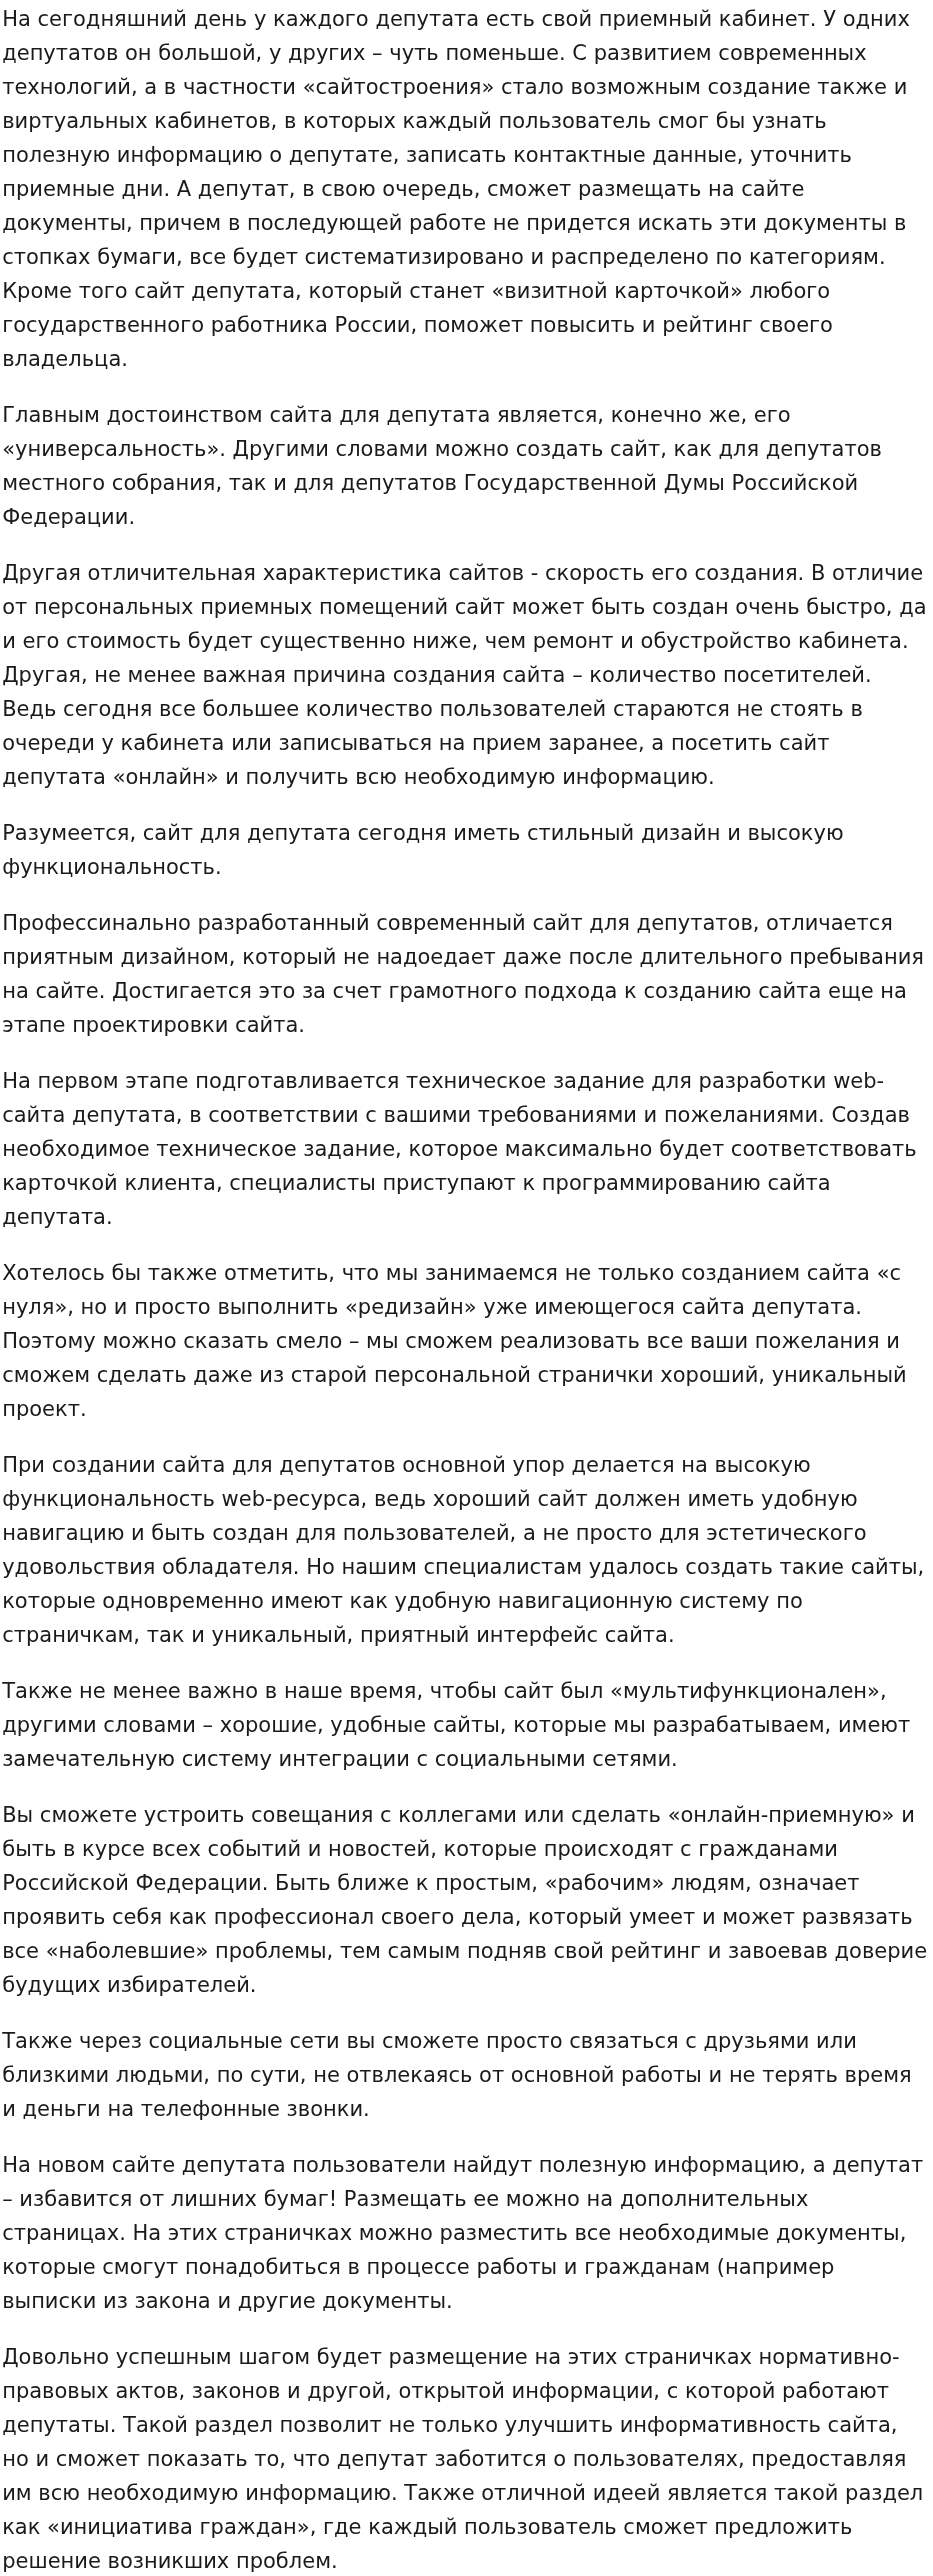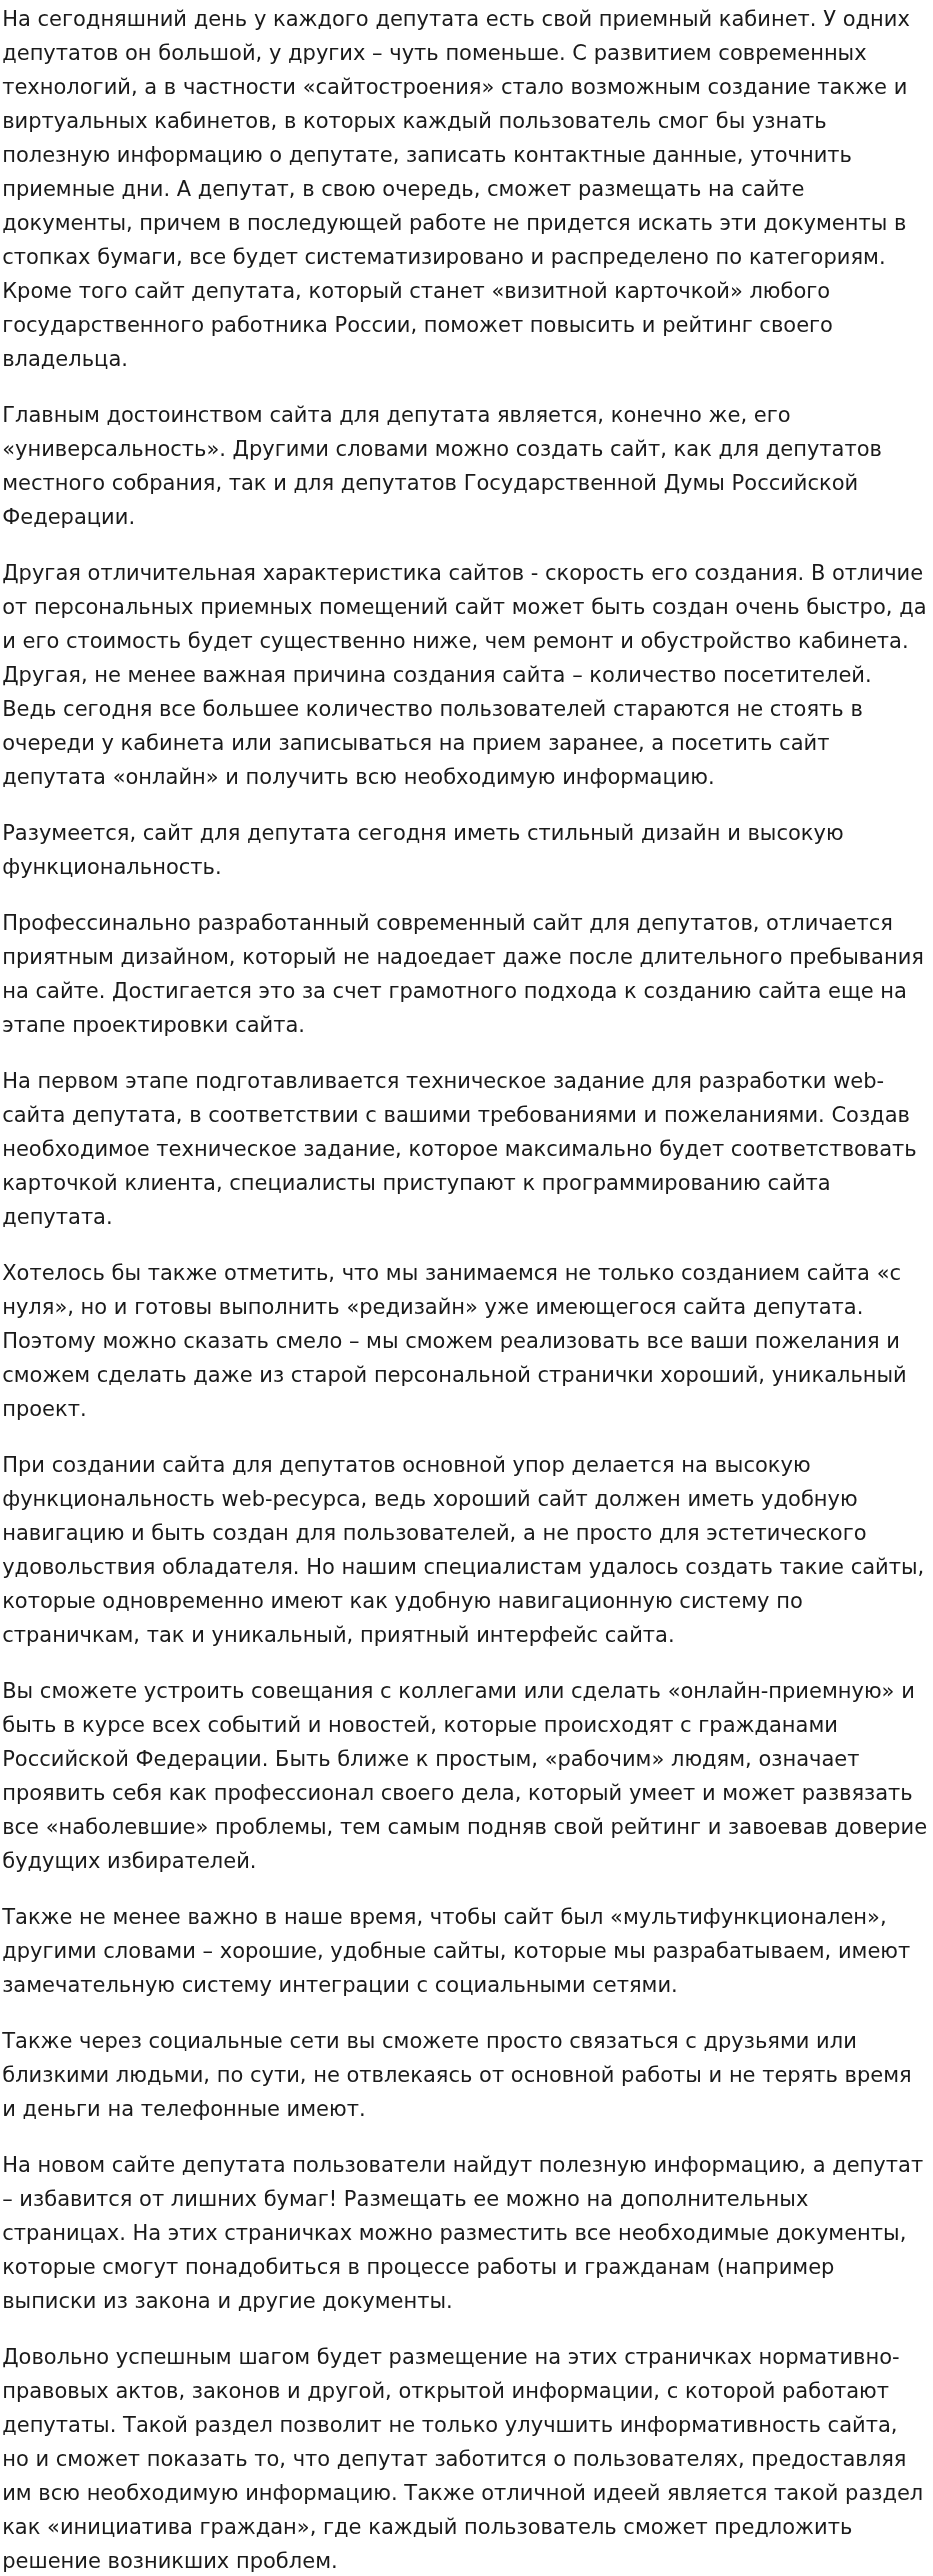--- a/index.html
+++ b/index.html
@@ -30,22 +30,22 @@
 </head>
 <body>
 
 <div class="page">
   <p>На сегодняшний день у каждого депутата есть свой приемный кабинет. У одних депутатов он большой, у других – чуть поменьше. С развитием современных технологий, а в частности «сайтостроения» стало возможным создание также и виртуальных кабинетов, в которых каждый пользователь смог бы узнать полезную информацию о депутате, записать контактные данные, уточнить приемные дни. А депутат, в свою очередь, сможет размещать на сайте документы, причем в последующей работе не придется искать эти документы в стопках бумаги, все будет систематизировано и распределено по категориям. Кроме того сайт депутата, который станет «визитной карточкой» любого государственного работника России, поможет повысить и рейтинг своего владельца.</p>
   <p>Главным достоинством сайта для депутата является, конечно же, его «универсальность». Другими словами можно создать сайт, как для депутатов местного собрания, так и для депутатов Государственной Думы Российской Федерации.</p>
   <p>Другая отличительная характеристика сайтов - скорость его создания. В отличие от персональных приемных помещений сайт может быть создан очень быстро, да и его стоимость будет существенно ниже, чем ремонт и обустройство кабинета. Другая, не менее важная причина создания сайта – количество посетителей. Ведь сегодня все большее количество пользователей стараются не стоять в очереди у кабинета или записываться на прием заранее, а посетить сайт депутата «онлайн» и получить всю необходимую информацию.</p>
   <p>Разумеется, сайт для депутата сегодня иметь стильный дизайн и высокую функциональность.</p>
   <p>Профессинально разработанный современный сайт для депутатов, отличается приятным дизайном, который не надоедает даже после длительного пребывания на сайте. Достигается это за счет грамотного подхода к созданию сайта еще на этапе проектировки сайта.</p>
   <p>На первом этапе подготавливается техническое задание для разработки web-сайта депутата, в соответствии с вашими требованиями и пожеланиями. Создав необходимое техническое задание, которое максимально будет соответствовать карточкой клиента, специалисты приступают к программированию сайта депутата.</p>
-  <p>Хотелось бы также отметить, что мы занимаемся не только созданием сайта «с нуля», но и готовы выполнить «редизайн» уже имеющегося сайта депутата. Поэтому можно сказать смело – мы сможем реализовать все ваши пожелания и сможем сделать даже из старой персональной странички хороший, уникальный проект.</p>
+  <p>Хотелось бы также отметить, что мы занимаемся не только созданием сайта «с нуля», но и просто выполнить «редизайн» уже имеющегося сайта депутата. Поэтому можно сказать смело – мы сможем реализовать все ваши пожелания и сможем сделать даже из старой персональной странички хороший, уникальный проект.</p>
   <p>При создании сайта для депутатов основной упор делается на высокую функциональность web-ресурса, ведь хороший сайт должен иметь удобную навигацию и быть создан для пользователей, а не просто для эстетического удовольствия обладателя. Но нашим специалистам удалось создать такие сайты, которые одновременно имеют как удобную навигационную систему по страничкам, так и уникальный, приятный интерфейс сайта.</p>
+  <p>Также не менее важно в наше время, чтобы сайт был «мультифункционален», другими словами – хорошие, удобные сайты, которые мы разрабатываем, имеют замечательную систему интеграции с социальными сетями.</p>
   <p>Вы сможете устроить совещания с коллегами или сделать «онлайн-приемную» и быть в курсе всех событий и новостей, которые происходят с гражданами Российской Федерации. Быть ближе к простым, «рабочим» людям, означает проявить себя как профессионал своего дела, который умеет и может развязать все «наболевшие» проблемы, тем самым подняв свой рейтинг и завоевав доверие будущих избирателей.</p>
-  <p>Также не менее важно в наше время, чтобы сайт был «мультифункционален», другими словами – хорошие, удобные сайты, которые мы разрабатываем, имеют замечательную систему интеграции с социальными сетями.</p>
-  <p>Также через социальные сети вы сможете просто связаться с друзьями или близкими людьми, по сути, не отвлекаясь от основной работы и не терять время и деньги на телефонные имеют.</p>
+  <p>Также через социальные сети вы сможете просто связаться с друзьями или близкими людьми, по сути, не отвлекаясь от основной работы и не терять время и деньги на телефонные звонки.</p>
   <p>На новом сайте депутата пользователи найдут полезную информацию, а депутат – избавится от лишних бумаг! Размещать ее можно на дополнительных страницах. На этих страничках можно разместить все необходимые документы, которые смогут понадобиться в процессе работы и гражданам (например выписки из закона и другие документы.</p>
   <p>Довольно успешным шагом будет размещение на этих страничках нормативно-правовых актов, законов и другой, открытой информации, с которой работают депутаты. Такой раздел позволит не только улучшить информативность сайта, но и сможет показать то, что депутат заботится о пользователях, предоставляя им всю необходимую информацию. Также отличной идеей является такой раздел как «инициатива граждан», где каждый пользователь сможет предложить решение возникших проблем.</p>
 
 </div>
 
 
 </body></html>

